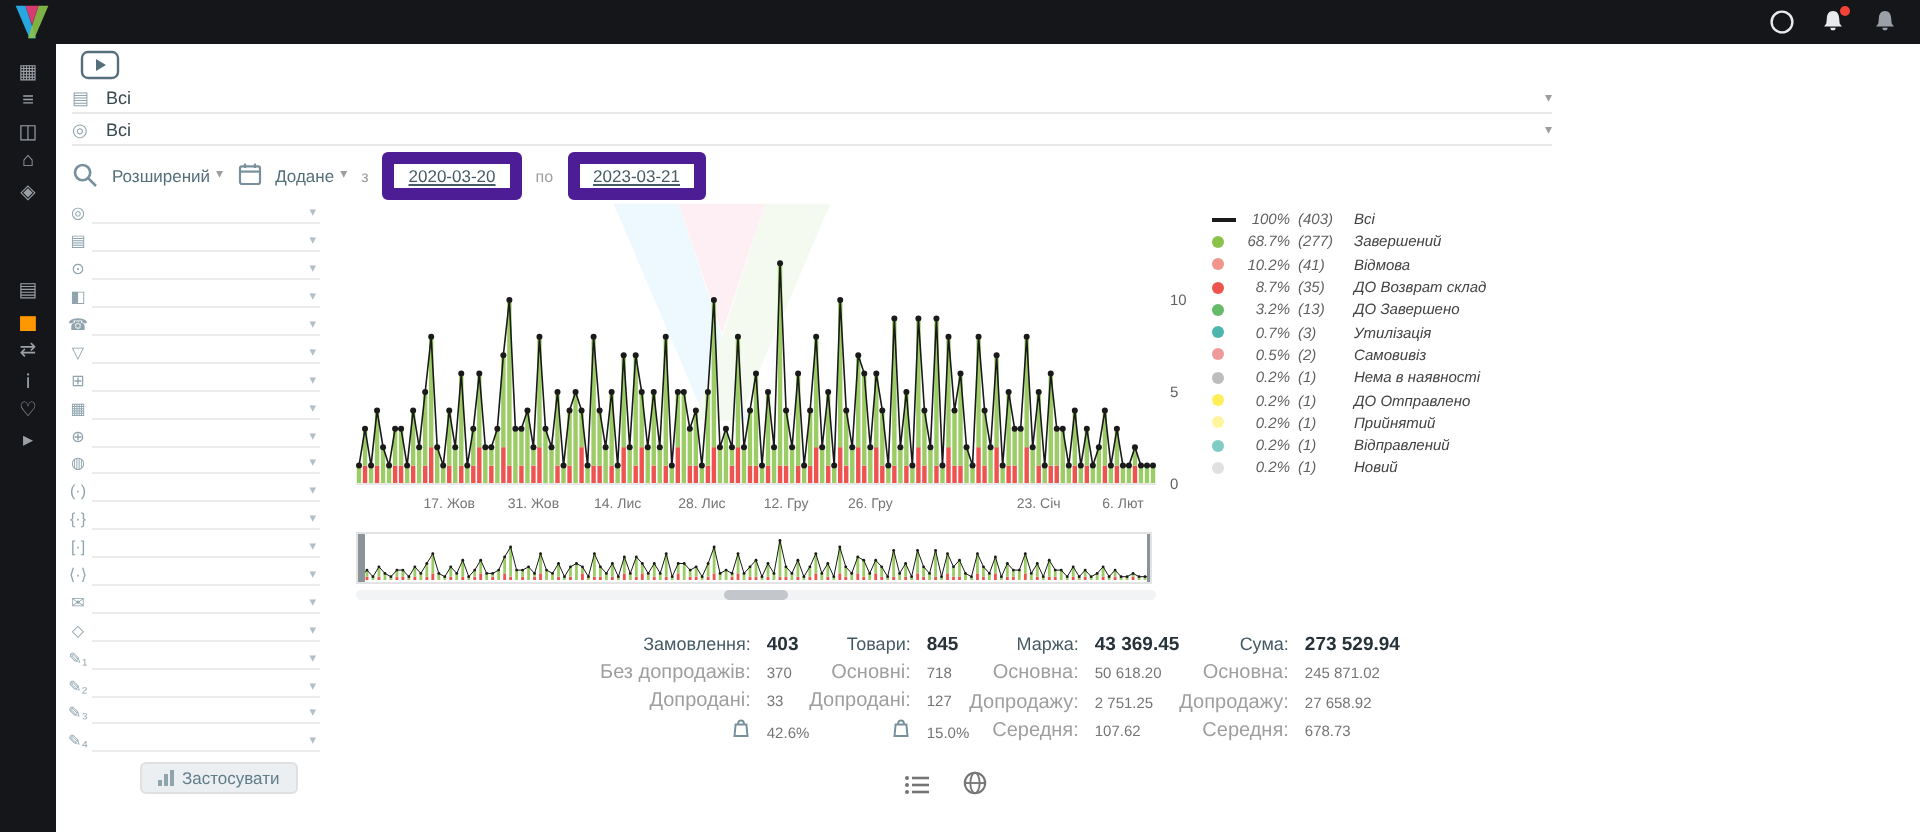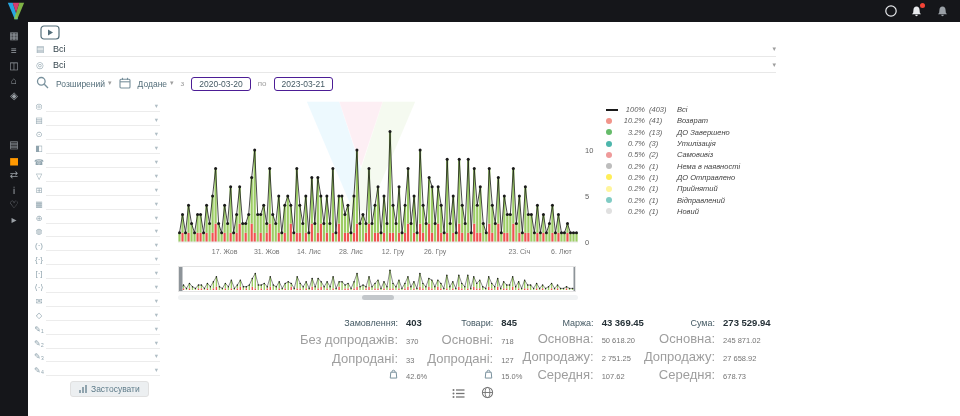--- a/index.html
+++ b/index.html
@@ -29,21 +29,21 @@
   .hfilter { position:absolute; left:36px; height:15px; width:740px; display:flex; align-items:center;
     border-bottom:1px solid #e8e8e8; cursor:pointer; }
   #hfilter1 { top:42px; } #hfilter2 { top:58px; }
   .hficon { width:14px; font-size:9px; color:#90a4ae; }
   .hftext { font-size:9px; color:#37474f; flex:1; margin-left:3px; }
   .hfcaret { font-size:7px; color:#9e9e9e; }
 
   .controls { position:absolute; left:36px; top:76px; display:flex; align-items:center; gap:7px;
     font-size:8.5px; color:#546e7a; }
   .ctrl-select { display:flex; align-items:flex-start; gap:3px; cursor:pointer; }
-  .datebox { border:1px solid #4c1d95; border-radius:3px; padding:1px 7px; font-size:8.5px; color:#455a64; cursor:text; }
+  .datebox { border:6px solid #4c1d95; border-radius:3px; padding:1px 7px; font-size:8.5px; color:#455a64; cursor:text;text-decoration:underline; }
   .dim { color:#9e9e9e; font-size:8px; }
 
   
   .sidebar-filters { position:absolute; left:32px; top:100px; width:128px; }
   .sfilter { display:flex; align-items:center; height:13.9px; }
   .sficon { width:14px; font-size:8px; color:#90a4ae; text-align:center; flex:none; }
   .sfselect { flex:1; display:flex; align-items:center; justify-content:flex-end;
     border-bottom:1px solid #ececec; height:11px; cursor:pointer; }
   .sfcaret { font-size:6.5px; color:#b0bec5; padding-right:2px; }
 
@@ -72,21 +72,21 @@
   .l-swatch.linesw { width:12px; height:2px; background:#1a1a1a; }
   .l-pct { text-align:right; padding-right:4px; color:#616161; }
   .l-cnt { color:#616161; }
   .l-lbl { color:#424242; white-space:nowrap; }
 
   
   .stats { position:absolute; left:300px; top:317px; display:flex; }
   .stat-col { display:grid; grid-template-columns:auto auto; column-gap:8px; row-gap:3px; align-items:baseline; }
   .st-title { font-size:9px; color:#455a64; text-align:right; }
   .st-value { font-size:9.5px; font-weight:bold; color:#263238; }
-  .st-l { font-size:13px; color:#9e9e9e; text-align:right; }
+  .st-l { font-size:10px; color:#9e9e9e; text-align:right; }
   .st-v { font-size:7.5px; color:#757575; }
   .st-bag { display:flex; justify-content:flex-end; }
 
   .footer-icons { position:absolute; left:452px; top:385px; display:flex; gap:16px; }
   .footer-icons span { cursor:pointer; }
 </style>
 </head>
 <body>
 
 <div class="topbar">
@@ -669,24 +669,36 @@
 </div>
 
 <div class="legend" id="legend">
     <div class="legend-item">
       <span class="l-swatch linesw"></span>
       <span class="l-pct">100%</span>
       <span class="l-cnt">(403)</span>
       <span class="l-lbl">Всі</span>
     </div>
     <div class="legend-item">
+      <span class="l-swatch dot" style="background: rgb(139, 195, 74);"></span>
+      <span class="l-pct">68.7%</span>
+      <span class="l-cnt">(277)</span>
+      <span class="l-lbl">Завершений</span>
+    </div>
+    <div class="legend-item">
       <span class="l-swatch dot" style="background: rgb(241, 148, 138);"></span>
       <span class="l-pct">10.2%</span>
       <span class="l-cnt">(41)</span>
-      <span class="l-lbl">Возврат</span>
+      <span class="l-lbl">Відмова</span>
+    </div>
+    <div class="legend-item">
+      <span class="l-swatch dot" style="background: rgb(239, 83, 80);"></span>
+      <span class="l-pct">8.7%</span>
+      <span class="l-cnt">(35)</span>
+      <span class="l-lbl">ДО Возврат склад</span>
     </div>
     <div class="legend-item">
       <span class="l-swatch dot" style="background: rgb(102, 187, 106);"></span>
       <span class="l-pct">3.2%</span>
       <span class="l-cnt">(13)</span>
       <span class="l-lbl">ДО Завершено</span>
     </div>
     <div class="legend-item">
       <span class="l-swatch dot" style="background: rgb(77, 182, 172);"></span>
       <span class="l-pct">0.7%</span>

